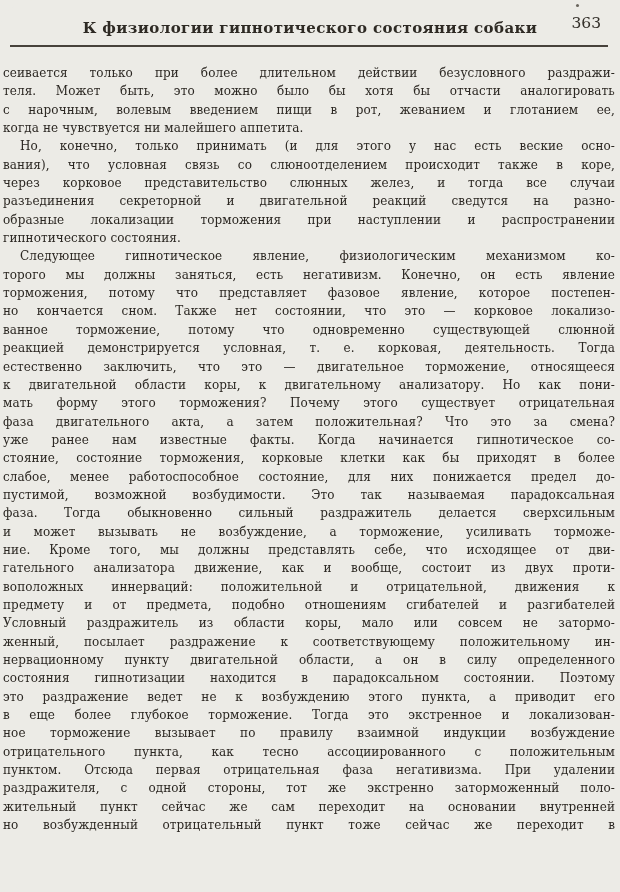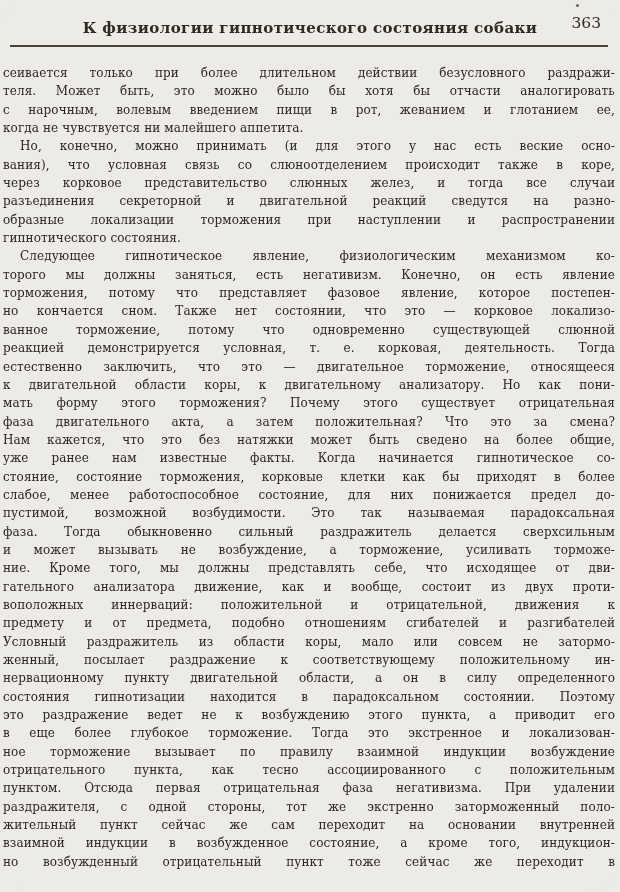--- a/index.html
+++ b/index.html
@@ -78,37 +78,36 @@
 <div class="page">
   <div class="scan-dot"></div>
   <div class="running-title">К физиологии гипнотического состояния собаки</div>
   <div class="page-number">363</div>
   <div class="header-rule"></div>
   <div class="text-block">
       <div class="line">сеивается только при более длительном действии безусловного раздражи-</div>
       <div class="line">теля. Может быть, это можно было бы хотя бы отчасти аналогировать</div>
       <div class="line">с нарочным, волевым введением пищи в рот, жеванием и глотанием ее,</div>
       <div class="line short">когда не чувствуется ни малейшего аппетита.</div>
-      <div class="line indent">Но, конечно, можно принимать (и для этого у нас есть веские осно-</div>
+      <div class="line indent">Но, конечно, только принимать (и для этого у нас есть веские осно-</div>
       <div class="line">вания), что условная связь со слюноотделением происходит также в коре,</div>
       <div class="line">через корковое представительство слюнных желез, и тогда все случаи</div>
       <div class="line">разъединения секреторной и двигательной реакций сведутся на разно-</div>
       <div class="line">образные локализации торможения при наступлении и распространении</div>
       <div class="line short">гипнотического состояния.</div>
       <div class="line indent">Следующее гипнотическое явление, физиологическим механизмом ко-</div>
       <div class="line">торого мы должны заняться, есть негативизм. Конечно, он есть явление</div>
       <div class="line">торможения, потому что представляет фазовое явление, которое постепен-</div>
       <div class="line">но кончается сном. Также нет состоянии, что это — корковое локализо-</div>
       <div class="line">ванное торможение, потому что одновременно существующей слюнной</div>
       <div class="line">реакцией демонстрируется условная, т. е. корковая, деятельность. Тогда</div>
       <div class="line">естественно заключить, что это — двигательное торможение, относящееся</div>
       <div class="line">к двигательной области коры, к двигательному анализатору. Но как пони-</div>
       <div class="line">мать форму этого торможения? Почему этого существует отрицательная</div>
       <div class="line">фаза двигательного акта, а затем положительная? Что это за смена?</div>
-      <div class="line">Нам кажется, что это без натяжки может быть сведено на более общие,</div>
       <div class="line">уже ранее нам известные факты. Когда начинается гипнотическое со-</div>
       <div class="line">стояние, состояние торможения, корковые клетки как бы приходят в более</div>
       <div class="line">слабое, менее работоспособное состояние, для них понижается предел до-</div>
       <div class="line">пустимой, возможной возбудимости. Это так называемая парадоксальная</div>
       <div class="line">фаза. Тогда обыкновенно сильный раздражитель делается сверхсильным</div>
       <div class="line">и может вызывать не возбуждение, а торможение, усиливать торможе-</div>
       <div class="line">ние. Кроме того, мы должны представлять себе, что исходящее от дви-</div>
       <div class="line">гательного анализатора движение, как и вообще, состоит из двух проти-</div>
       <div class="line">воположных иннерваций: положительной и отрицательной, движения к</div>
       <div class="line">предмету и от предмета, подобно отношениям сгибателей и разгибателей</div>
@@ -116,16 +115,15 @@
       <div class="line">женный, посылает раздражение к соответствующему положительному ин-</div>
       <div class="line">нервационному пункту двигательной области, а он в силу определенного</div>
       <div class="line">состояния гипнотизации находится в парадоксальном состоянии. Поэтому</div>
       <div class="line">это раздражение ведет не к возбуждению этого пункта, а приводит его</div>
       <div class="line">в еще более глубокое торможение. Тогда это экстренное и локализован-</div>
       <div class="line">ное торможение вызывает по правилу взаимной индукции возбуждение</div>
       <div class="line">отрицательного пункта, как тесно ассоциированного с положительным</div>
       <div class="line">пунктом. Отсюда первая отрицательная фаза негативизма. При удалении</div>
       <div class="line">раздражителя, с одной стороны, тот же экстренно заторможенный поло-</div>
       <div class="line">жительный пункт сейчас же сам переходит на основании внутренней</div>
-      <div class="line">взаимной индукции в возбужденное состояние, а кроме того, индукцион-</div>
       <div class="line">но возбужденный отрицательный пункт тоже сейчас же переходит в</div>
     </div>
 </div>
 
 </body></html>

